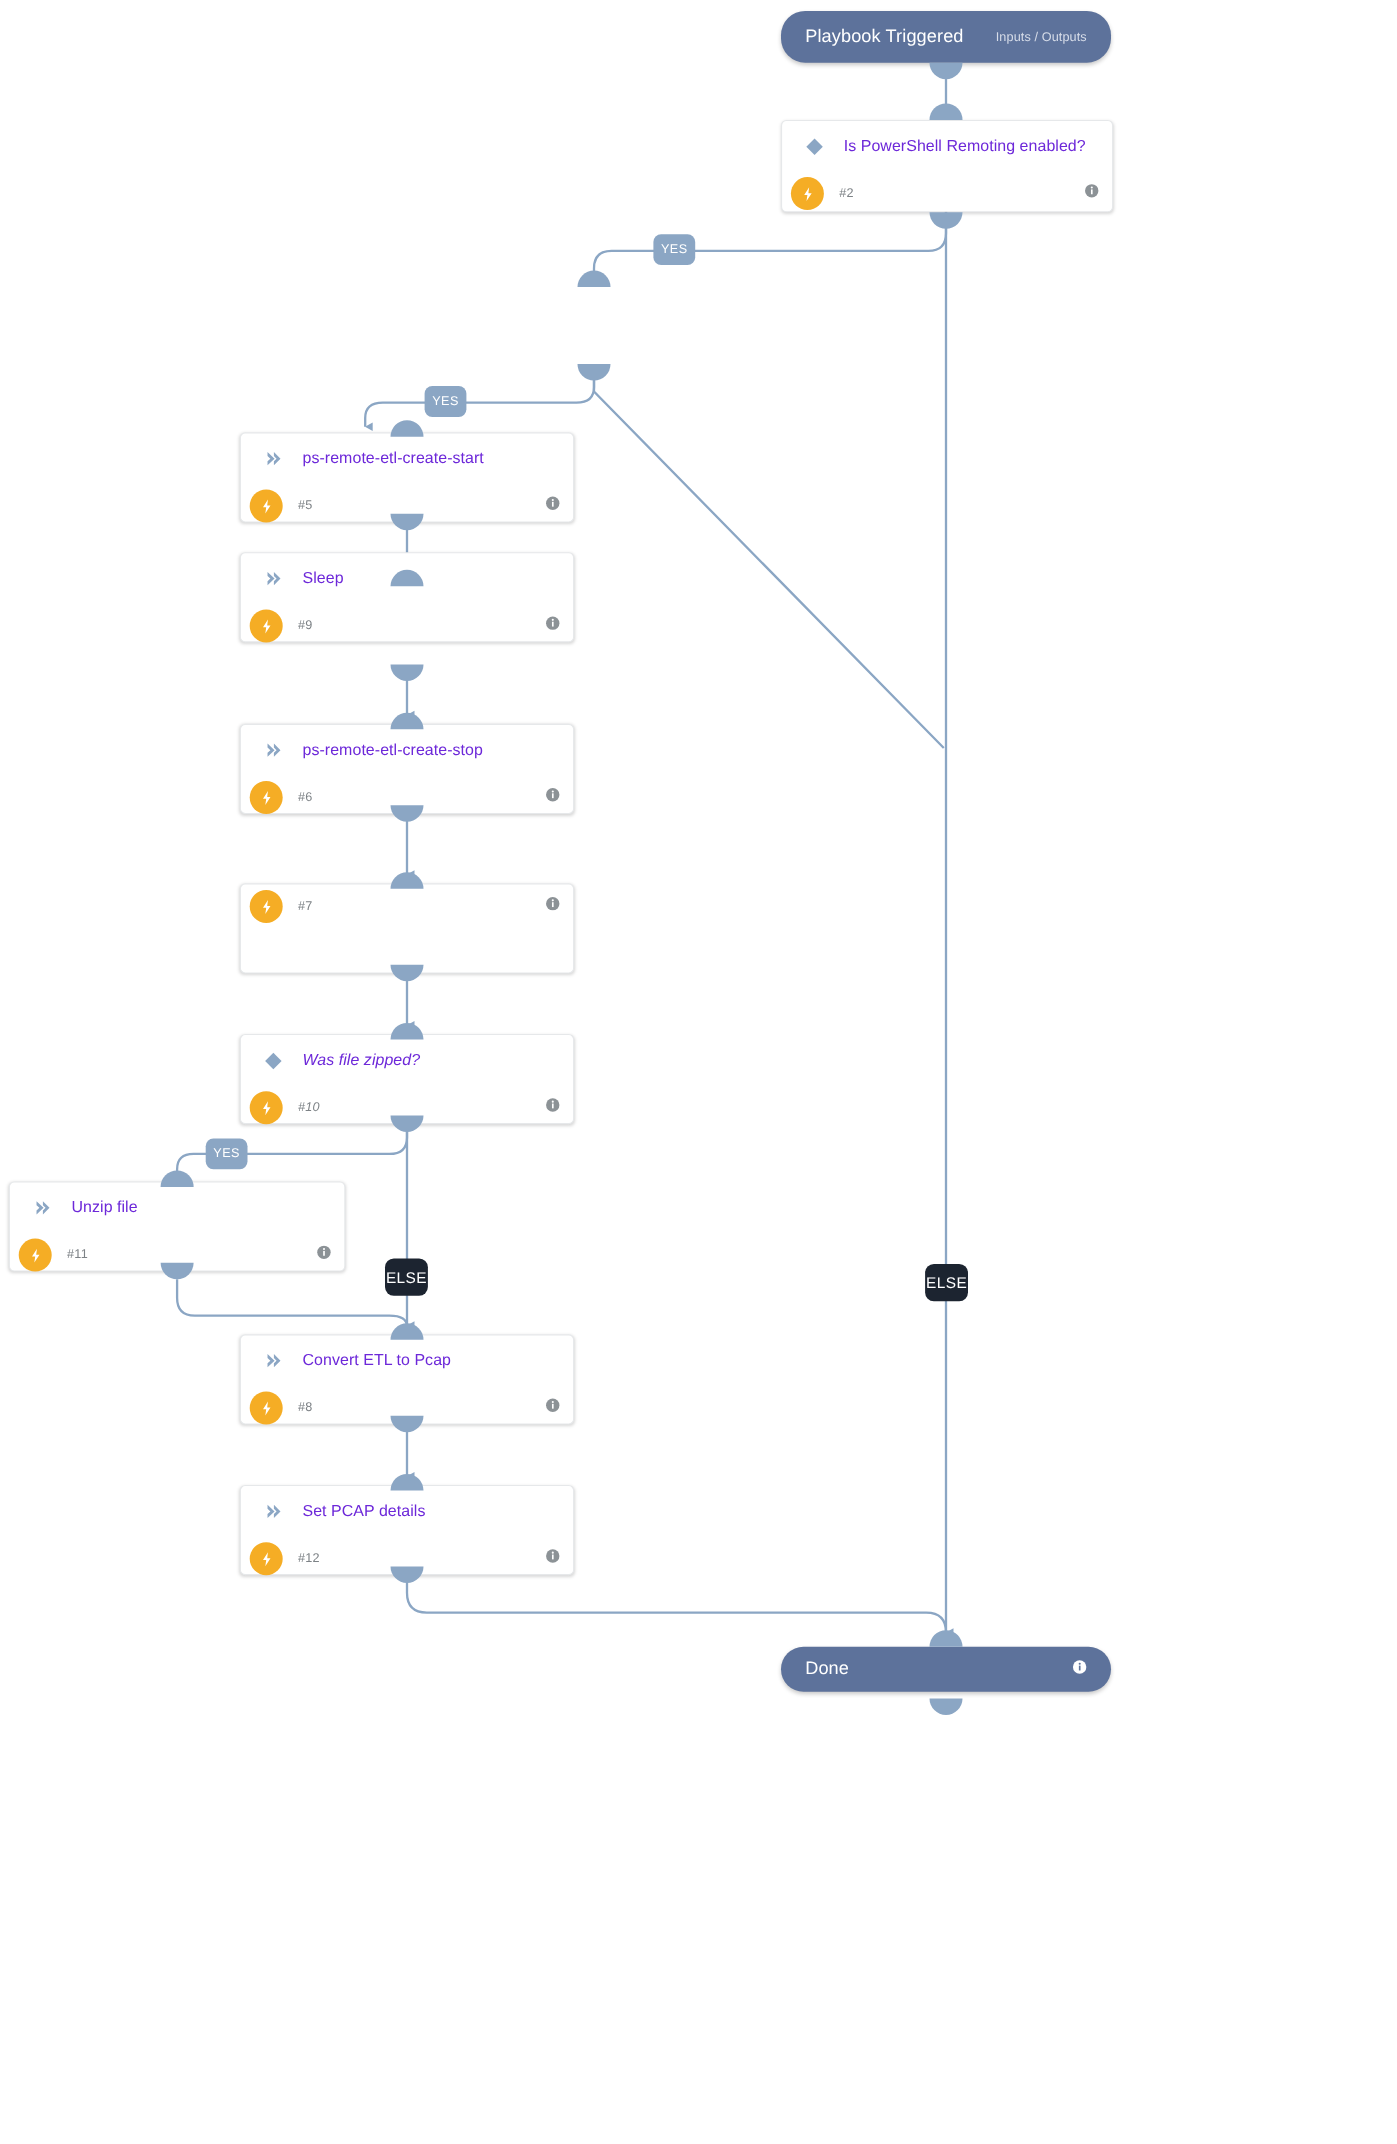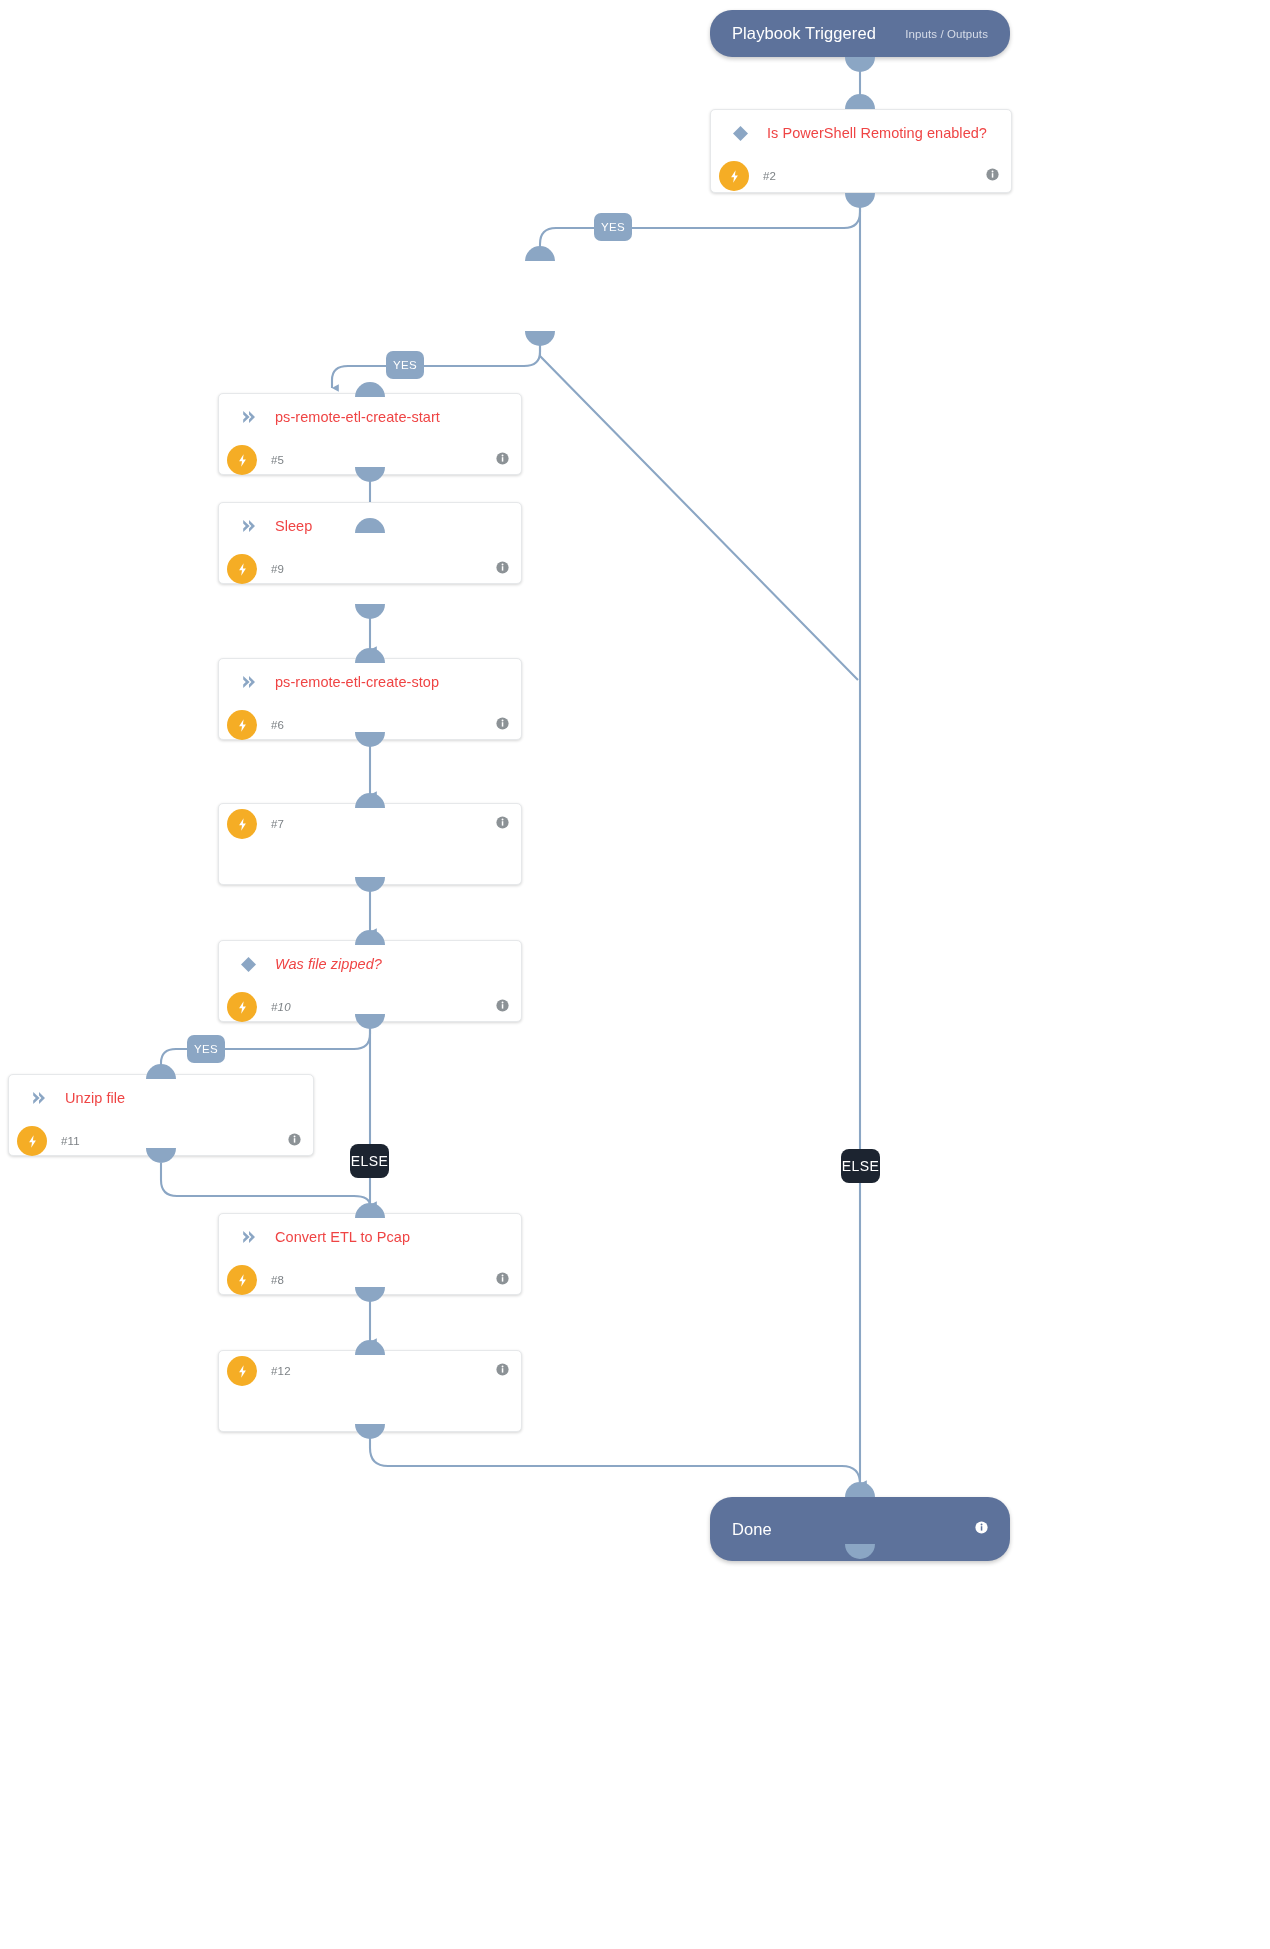--- a/index.html
+++ b/index.html
@@ -74,21 +74,21 @@
   .card-ico {
     width: 30px;
     flex: 0 0 30px;
     display: flex;
     align-items: center;
     justify-content: center;
   }
   .card-title {
     margin-left: 12px;
     font-size: 14.5px;
-    color: #ef4444;
+    color: #6d28d9;
     letter-spacing: 0.05px;
     white-space: nowrap;
   }
   .card-bot {
     display: flex;
     align-items: center;
     height: 40px;
     padding-left: 8px;
     padding-right: 12px;
     position: relative;
@@ -429,40 +429,49 @@
             <rect x="5.8" y="5.2" width="1.5" height="4.4" fill="#ffffff"></rect>
             <circle cx="6.55" cy="3.5" r="0.95" fill="#ffffff"></circle>
           </svg>
       </span>
     </div>
   </div>
   <div class="port bottom" style="left:355px; top:1287px;"></div>
 
   <div class="port top" style="left:355px; top:1340px;"></div>
   <div class="card" style="left:218px; top:1350px; width:304px; height:82px;">
+    <div class="card-top">
+      <span class="card-ico">
+        <svg width="16" height="16" viewBox="0 0 16 16">
+            <path d="M3.2 2.0 L9.6 8.0 L3.2 14.0 L3.2 10.4 L5.8 8.0 L3.2 5.6 Z" fill="#8ba6c4"></path>
+            <path d="M9.0 2.0 L15.0 8.0 L9.0 14.0 L9.0 10.4 L11.4 8.0 L9.0 5.6 Z" fill="#8ba6c4"></path>
+          </svg>
+      </span>
+      <span class="card-title">Set PCAP details</span>
+    </div>
     <div class="card-bot">
       <span class="bolt">
         <svg width="15" height="15" viewBox="0 0 15 15">
             <path d="M8.6 1.2 L4.1 8.2 H7.0 L6.2 13.8 L10.9 6.6 H7.9 Z" fill="#ffffff"></path>
           </svg>
       </span>
       <span class="card-id">#12</span>
       <span class="info-grey">
         <svg width="13" height="13" viewBox="0 0 13 13">
             <circle cx="6.5" cy="6.5" r="6.1" fill="#8c9296"></circle>
             <rect x="5.8" y="5.2" width="1.5" height="4.4" fill="#ffffff"></rect>
             <circle cx="6.55" cy="3.5" r="0.95" fill="#ffffff"></circle>
           </svg>
       </span>
     </div>
   </div>
   <div class="port bottom" style="left:355px; top:1424px;"></div>
 
   <div class="port top" style="left:845px; top:1482px;"></div>
-  <div class="pill" style="left:710px; top:1497px; width:300px; height:64px;">
+  <div class="pill" style="left:710px; top:1497px; width:300px; height:41px;">
     <span class="pill-title">Done</span>
     <span class="info-white">
       <svg width="13" height="13" viewBox="0 0 13 13">
           <circle cx="6.5" cy="6.5" r="6.1" fill="#ffffff"></circle>
           <rect x="5.8" y="5.2" width="1.5" height="4.4" fill="#5d729b"></rect>
           <circle cx="6.55" cy="3.5" r="0.95" fill="#5d729b"></circle>
         </svg>
     </span>
   </div>
   <div class="port bottom" style="left:845px; top:1544px;"></div>

